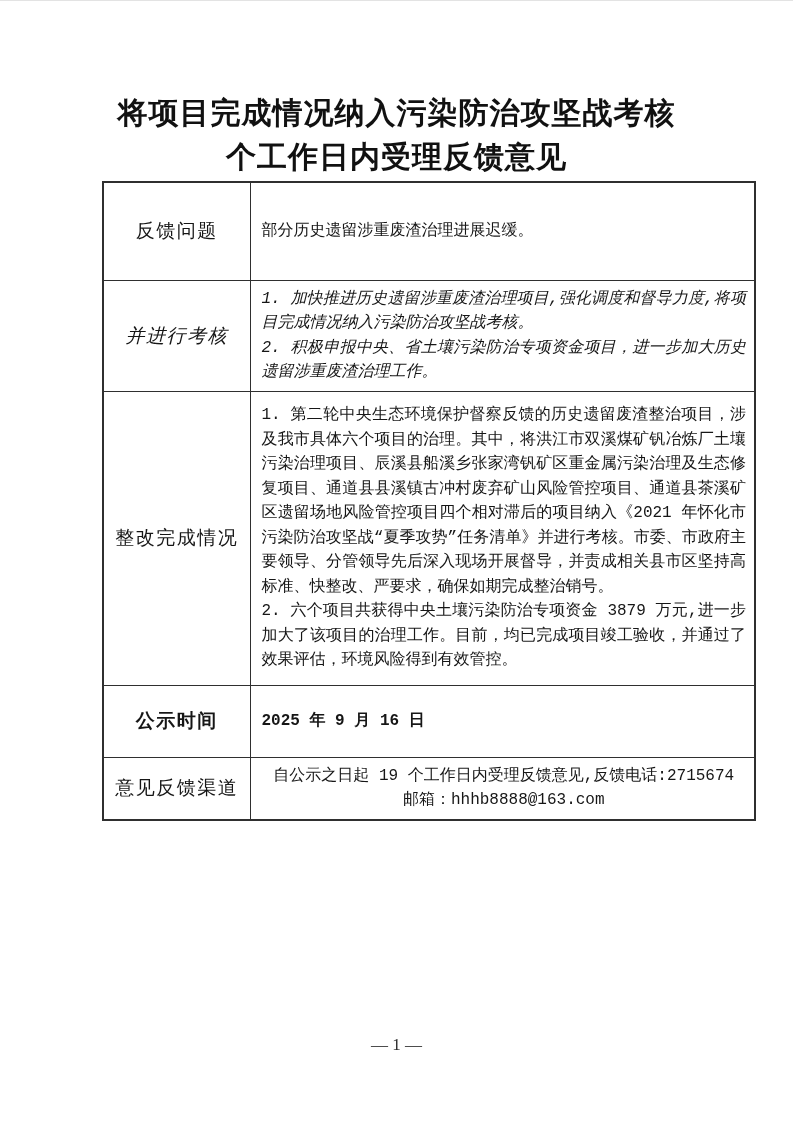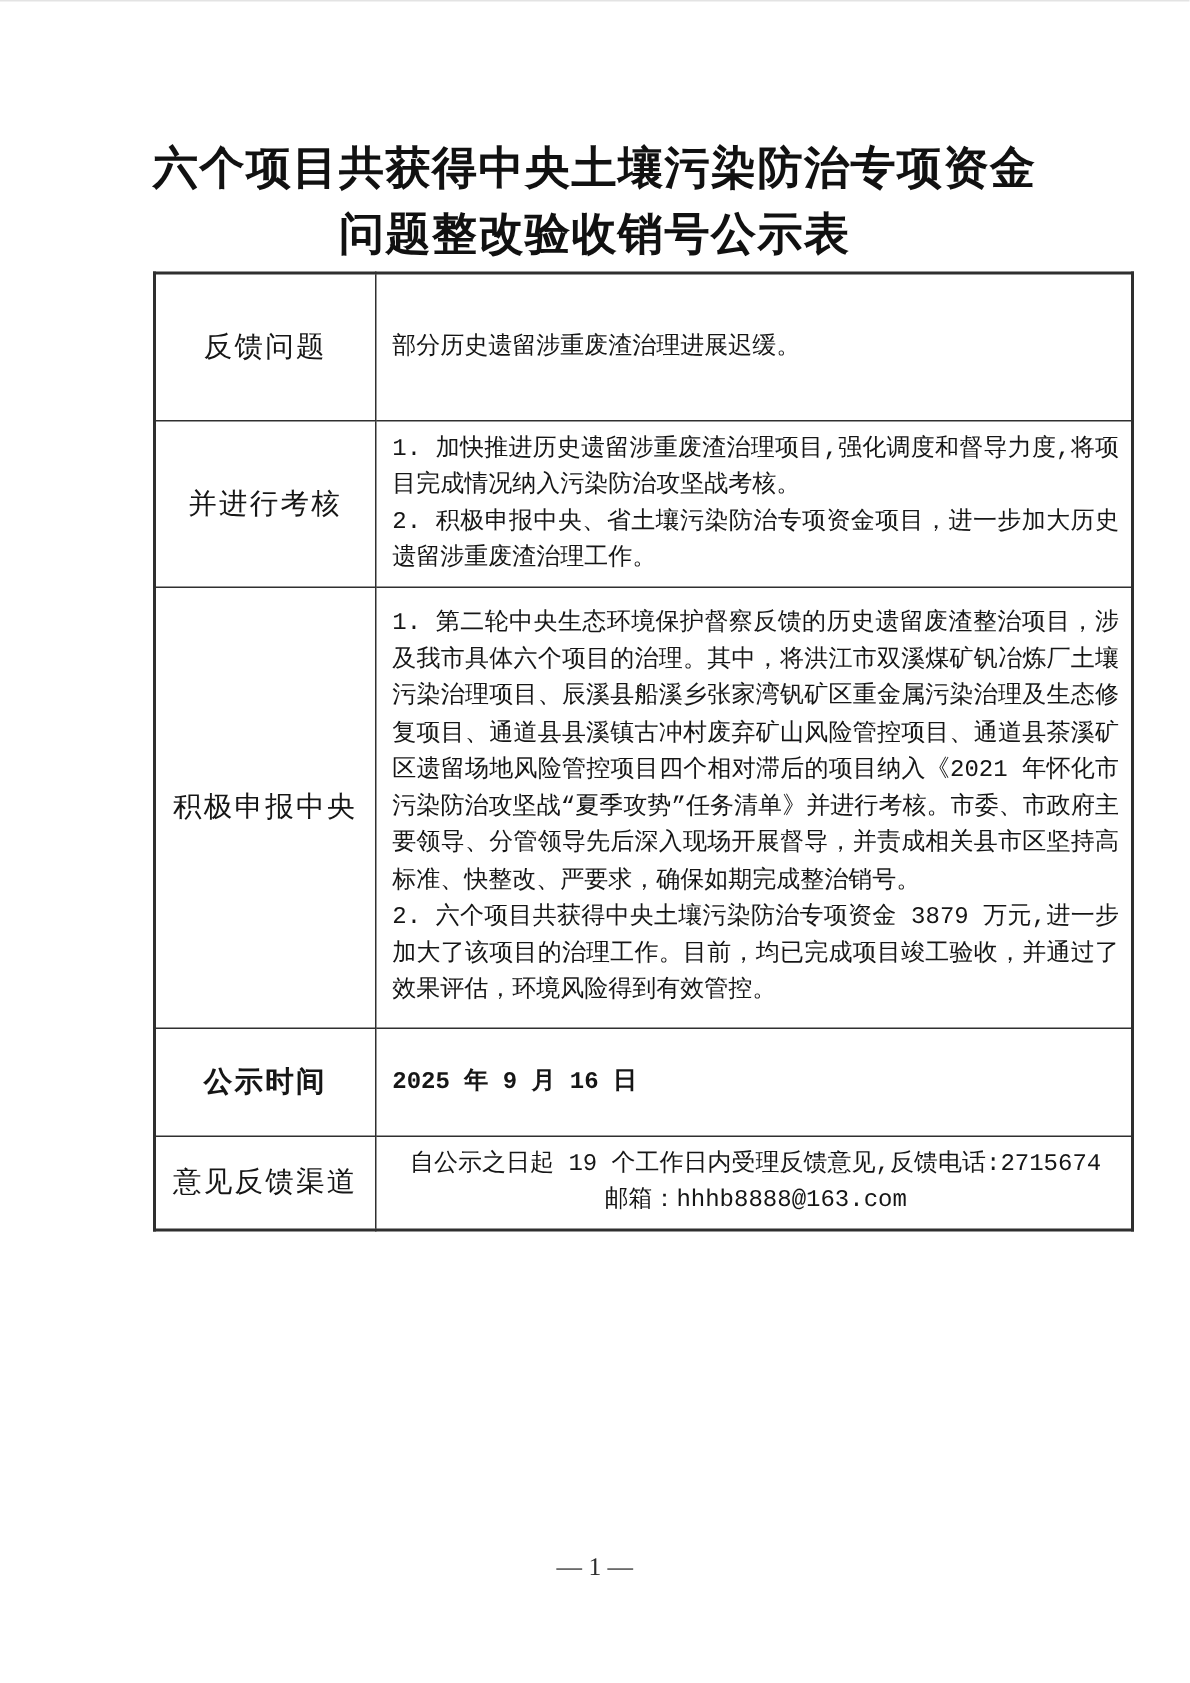--- a/index.html
+++ b/index.html
@@ -51,57 +51,57 @@
     font-family: "Liberation Mono", "Liberation Serif", serif;
     font-size: 16px;
     line-height: 24.5px;
     padding: 6px 8px 6px 11px;
     text-align: justify;
     white-space: pre-wrap;
     color: #161616;
   }
   tr.hr0 td { height: 98px; }
   tr.hr1 td { height: 85px; }
-  tr.hr2 td { height: 102px; }
+  tr.hr2 td { height: 102px; font-style: italic; }
   tr.hr3 td { height: 294px; }
   tr.hr4 td { height: 99px; }
   tr.hr5 td { height: 72px; font-weight: bold; }
   tr.hr6 td { height: 62px; text-align: center; }
   .page-footer {
     position: absolute;
     top: 1034px;
     left: 0;
     width: 100%;
     text-align: center;
     font-size: 17px;
     color: #2d2d2d;
     font-family: "Liberation Serif", serif;
   }
 </style>
 </head>
 <body>
 
 <div class="doc-title">
-  <div>六个项目共获得中央土壤污染防治专项资金</div>
-  <div>问题整改验收销号公示表</div>
+  <div>将项目完成情况纳入污染防治攻坚战考核</div>
+  <div>个工作日内受理反馈意见</div>
 </div>
 
 <table class="notice">
   <tbody>
     <tr class="hr0">
       <td class="label-cell">反馈问题</td>
       <td class="content-cell">部分历史遗留涉重废渣治理进展迟缓。</td>
     </tr>
     <tr class="hr2">
       <td class="label-cell">并进行考核</td>
       <td class="content-cell">1. 加快推进历史遗留涉重废渣治理项目,强化调度和督导力度,将项目完成情况纳入污染防治攻坚战考核。
 2. 积极申报中央、省土壤污染防治专项资金项目，进一步加大历史遗留涉重废渣治理工作。</td>
     </tr>
     <tr class="hr3">
-      <td class="label-cell">积极申报中央</td>
+      <td class="label-cell">整改完成情况</td>
       <td class="content-cell">1. 第二轮中央生态环境保护督察反馈的历史遗留废渣整治项目，涉及我市具体六个项目的治理。其中，将洪江市双溪煤矿钒冶炼厂土壤污染治理项目、辰溪县船溪乡张家湾钒矿区重金属污染治理及生态修复项目、通道县县溪镇古冲村废弃矿山风险管控项目、通道县茶溪矿区遗留场地风险管控项目四个相对滞后的项目纳入《2021 年怀化市污染防治攻坚战“夏季攻势”任务清单》并进行考核。市委、市政府主要领导、分管领导先后深入现场开展督导，并责成相关县市区坚持高标准、快整改、严要求，确保如期完成整治销号。
 2. 六个项目共获得中央土壤污染防治专项资金 3879 万元,进一步加大了该项目的治理工作。目前，均已完成项目竣工验收，并通过了效果评估，环境风险得到有效管控。</td>
     </tr>
     <tr class="hr5">
       <td class="label-cell">公示时间</td>
       <td class="content-cell">2025 年 9 月 16 日</td>
     </tr>
     <tr class="hr6">
       <td class="label-cell">意见反馈渠道</td>
       <td class="content-cell">自公示之日起 19 个工作日内受理反馈意见,反馈电话:2715674

